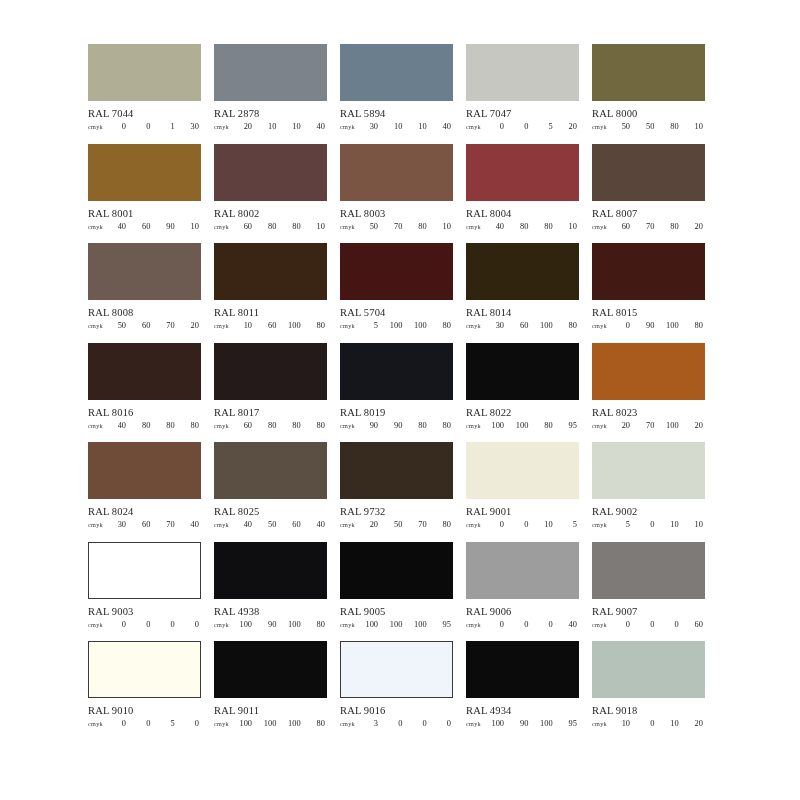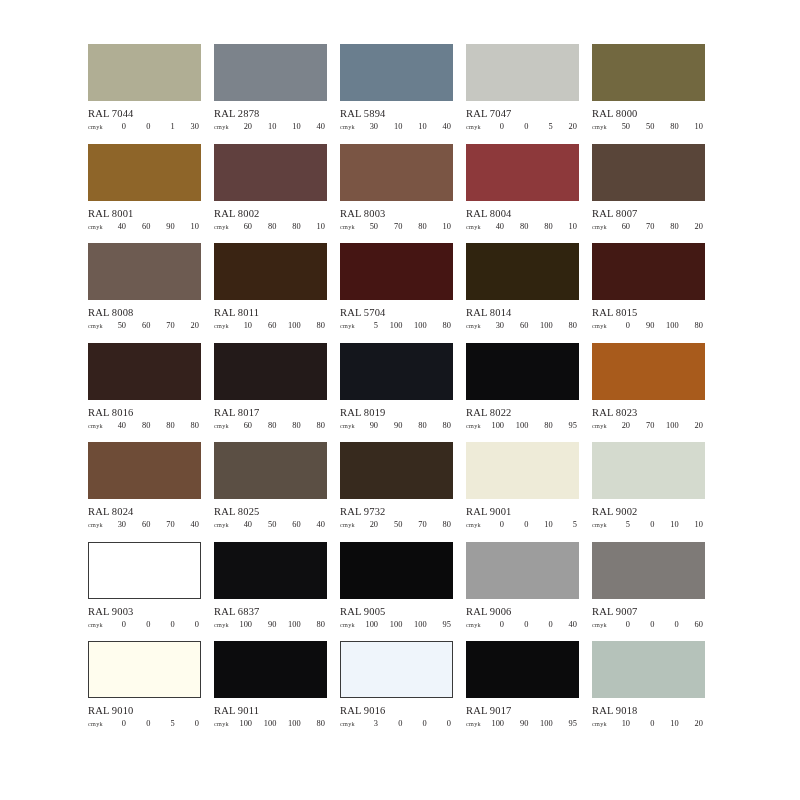--- a/index.html
+++ b/index.html
@@ -428,21 +428,21 @@
           <span class="cmyk-nums">
             <span class="cmyk-num">0</span>
             <span class="cmyk-num">0</span>
             <span class="cmyk-num">0</span>
             <span class="cmyk-num">0</span>
           </span>
         </div>
       </div>
       <div class="swatch-cell">
         <div class="swatch-chip" title="RAL 9004" style="background: rgb(14, 14, 16);"></div>
-        <div class="swatch-name">RAL 6837</div>
+        <div class="swatch-name">RAL 4938</div>
         <div class="swatch-values">
           <span class="cmyk-tag">cmyk</span>
           <span class="cmyk-nums">
             <span class="cmyk-num">100</span>
             <span class="cmyk-num">90</span>
             <span class="cmyk-num">100</span>
             <span class="cmyk-num">80</span>
           </span>
         </div>
       </div>
@@ -519,21 +519,21 @@
           <span class="cmyk-nums">
             <span class="cmyk-num">3</span>
             <span class="cmyk-num">0</span>
             <span class="cmyk-num">0</span>
             <span class="cmyk-num">0</span>
           </span>
         </div>
       </div>
       <div class="swatch-cell">
         <div class="swatch-chip" title="RAL 9017" style="background: rgb(11, 11, 12);"></div>
-        <div class="swatch-name">RAL 9017</div>
+        <div class="swatch-name">RAL 4934</div>
         <div class="swatch-values">
           <span class="cmyk-tag">cmyk</span>
           <span class="cmyk-nums">
             <span class="cmyk-num">100</span>
             <span class="cmyk-num">90</span>
             <span class="cmyk-num">100</span>
             <span class="cmyk-num">95</span>
           </span>
         </div>
       </div>

